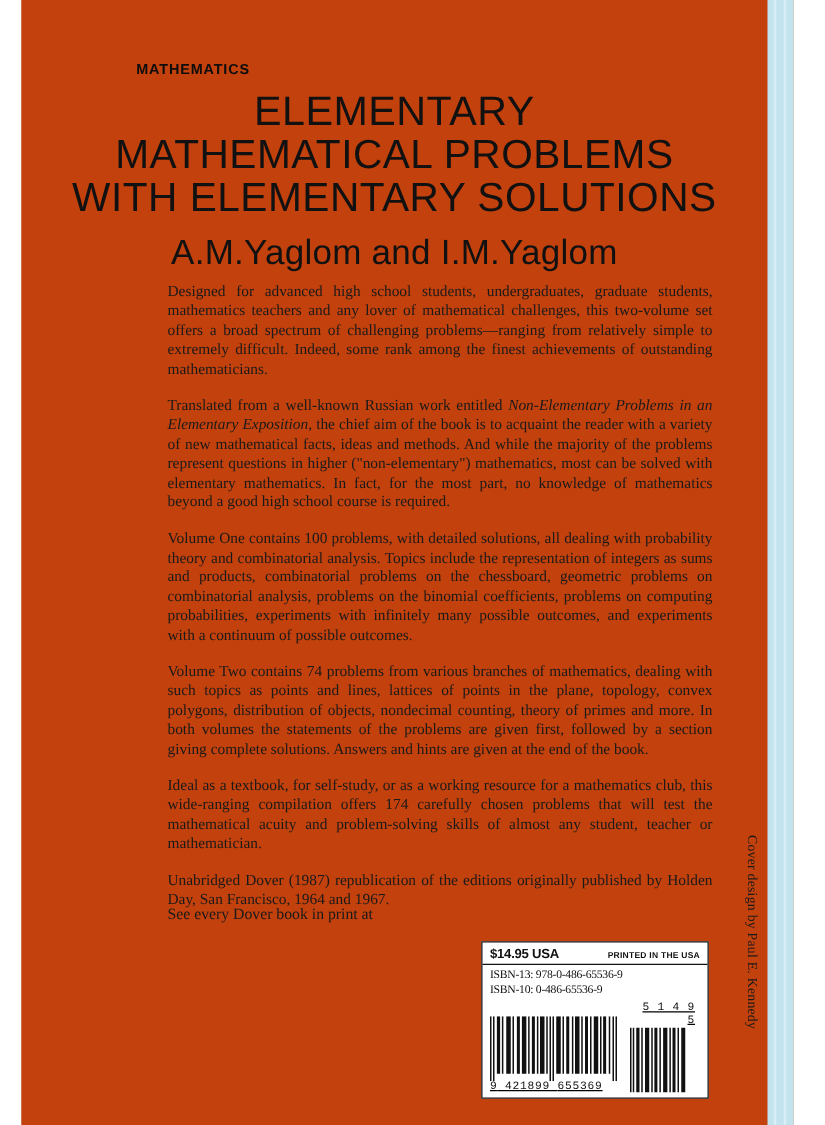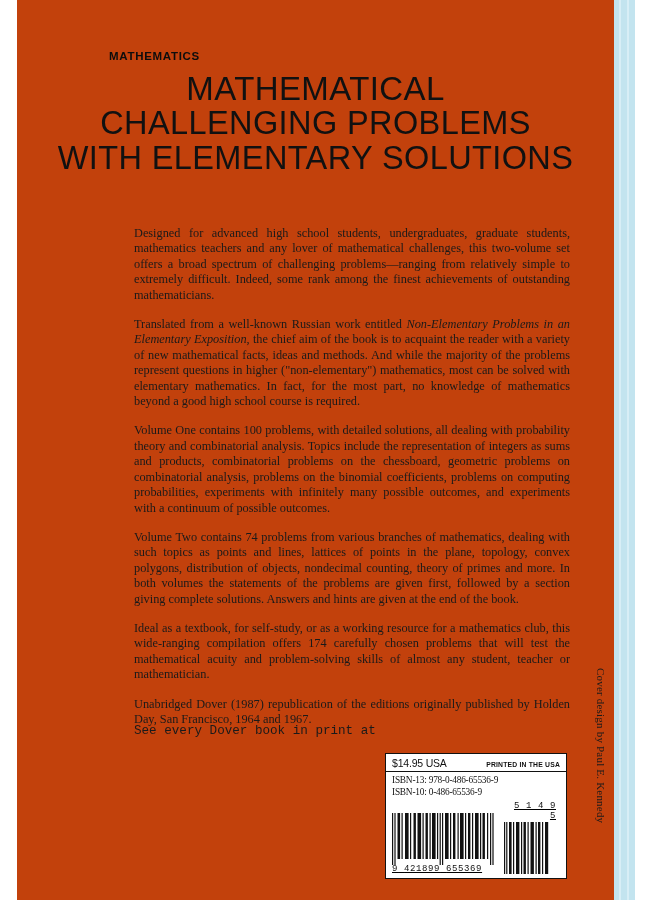--- a/index.html
+++ b/index.html
@@ -108,21 +108,20 @@
 
   
   #dover-plug {
     position: absolute;
     left: 117px;
     top: 723px;
     width: 260px;
     color: #1a1a1a;
     font-size: 12.6px;
     line-height: 16px;
-    font-family: Liberation Mono, monospace;
   }
   #dover-plug .line1 { font-weight: normal; }
   #dover-plug .line2 { font-weight: bold; letter-spacing: 0.1px; }
 
   
   #isbn-block {
     position: absolute;
     left: 368px;
     top: 753px;
     width: 182px;
@@ -134,21 +133,21 @@
   #price-row {
     display: flex;
     align-items: baseline;
     justify-content: space-between;
     padding: 3px 6px 2px 6px;
     border-bottom: 1px solid #111111;
     font-family: "Liberation Sans", "DejaVu Sans", sans-serif;
   }
   #price-row .price {
     font-size: 10.5px;
-    font-weight: normal;
+    font-weight: bold;
     letter-spacing: -0.2px;
     color: #111;
   }
   #price-row .printed {
     font-size: 6.8px;
     font-weight: bold;
     letter-spacing: 0.2px;
     color: #111;
   }
   #isbn-lines {
@@ -209,23 +208,24 @@
 
   <div id="spine-strip">
     <div class="inner-line l1"></div>
     <div class="inner-line l2"></div>
   </div>
   <div id="spine-edge-white"></div>
 
   <div id="category">MATHEMATICS</div>
 
   <div id="title-block">
-    <div class="tline l1">MATHEMATICAL</div>
-    <div class="tline l2">CHALLENGING PROBLEMS</div>
+    <div class="tline l1">ELEMENTARY</div>
+    <div class="tline l2">MATHEMATICAL PROBLEMS</div>
     <div class="tline l3">WITH ELEMENTARY SOLUTIONS</div>
+    <div id="authors">A.M.Yaglom and I.M.Yaglom</div>
   </div>
 
   <div id="blurb">
     <p>Designed for advanced high school students, undergraduates, graduate students, mathematics teachers and any lover of mathematical challenges, this two-volume set offers a broad spectrum of challenging problems—ranging from relatively simple to extremely difficult. Indeed, some rank among the finest achievements of outstanding mathematicians.</p>
     <p><span>Translated from a well-known Russian work entitled </span><em>Non-Elementary Problems in an Elementary Exposition</em><span>, the chief aim of the book is to acquaint the reader with a variety of new mathematical facts, ideas and methods. And while the majority of the problems represent questions in higher ("non-elementary") mathematics, most can be solved with elementary mathematics. In fact, for the most part, no knowledge of mathematics beyond a good high school course is required.</span></p>
     <p>Volume One contains 100 problems, with detailed solutions, all dealing with probability theory and combinatorial analysis. Topics include the representation of integers as sums and products, combinatorial problems on the chessboard, geometric problems on combinatorial analysis, problems on the binomial coefficients, problems on computing probabilities, experiments with infinitely many possible outcomes, and experiments with a continuum of possible outcomes.</p>
     <p>Volume Two contains 74 problems from various branches of mathematics, dealing with such topics as points and lines, lattices of points in the plane, topology, convex polygons, distribution of objects, nondecimal counting, theory of primes and more. In both volumes the statements of the problems are given first, followed by a section giving complete solutions. Answers and hints are given at the end of the book.</p>
     <p>Ideal as a textbook, for self-study, or as a working resource for a mathematics club, this wide-ranging compilation offers 174 carefully chosen problems that will test the mathematical acuity and problem-solving skills of almost any student, teacher or mathematician.</p>
     <p>Unabridged Dover (1987) republication of the editions originally published by Holden Day, San Francisco, 1964 and 1967.</p>
   </div>

